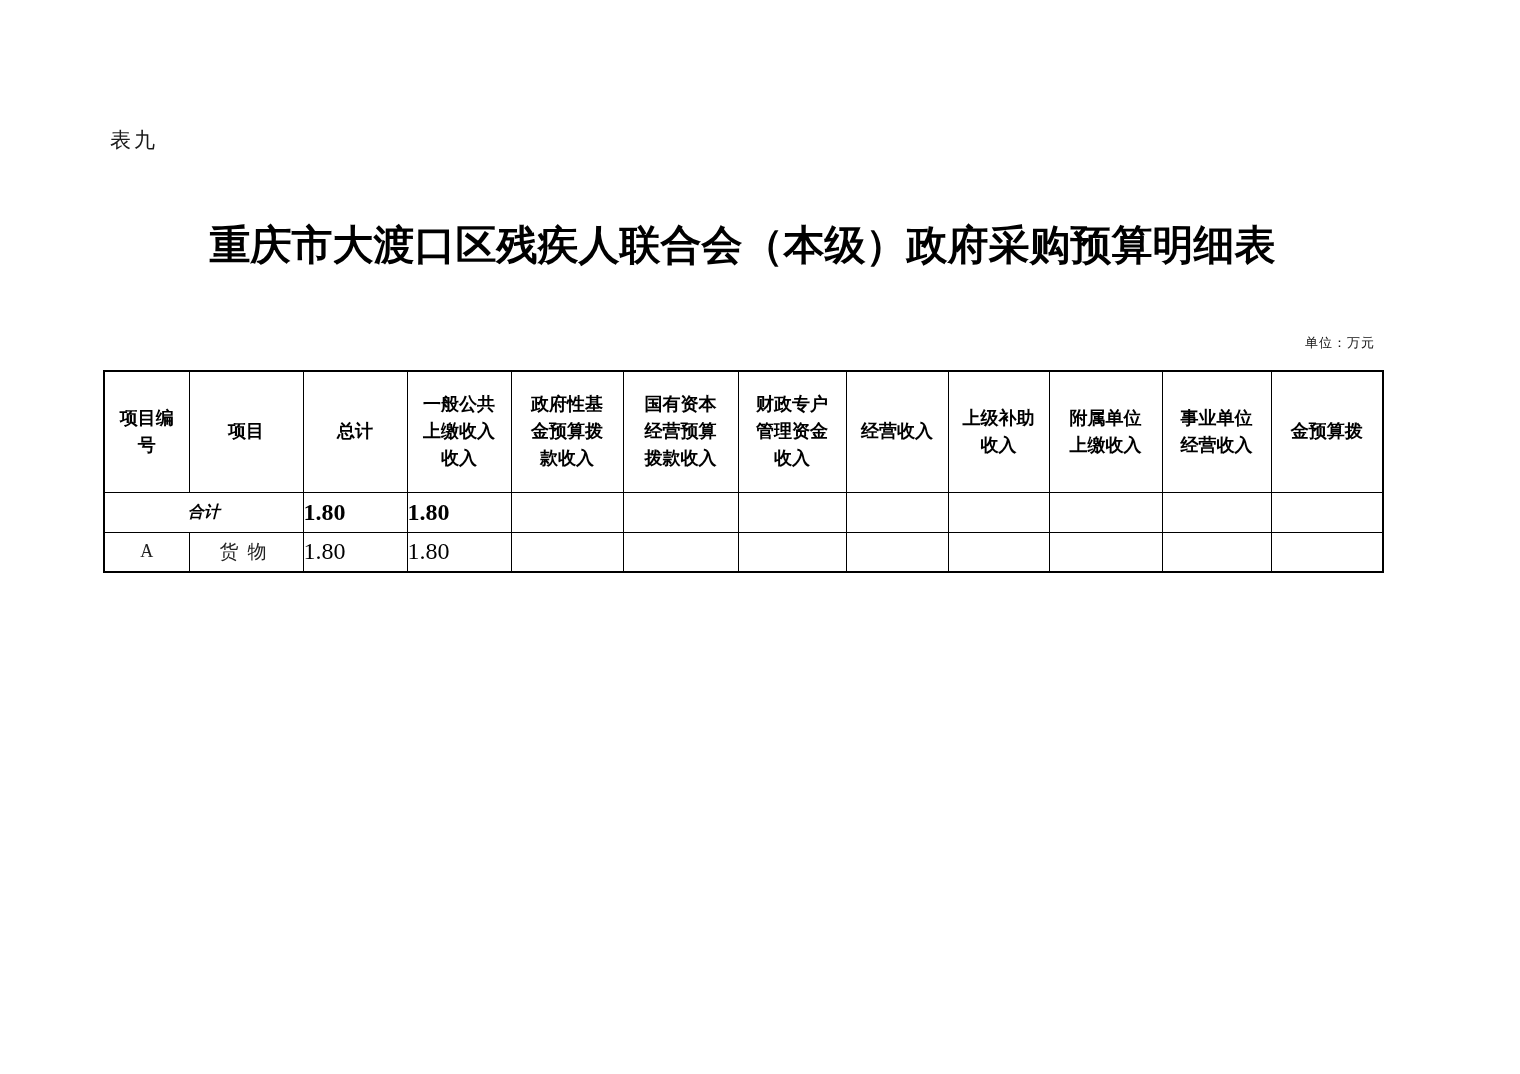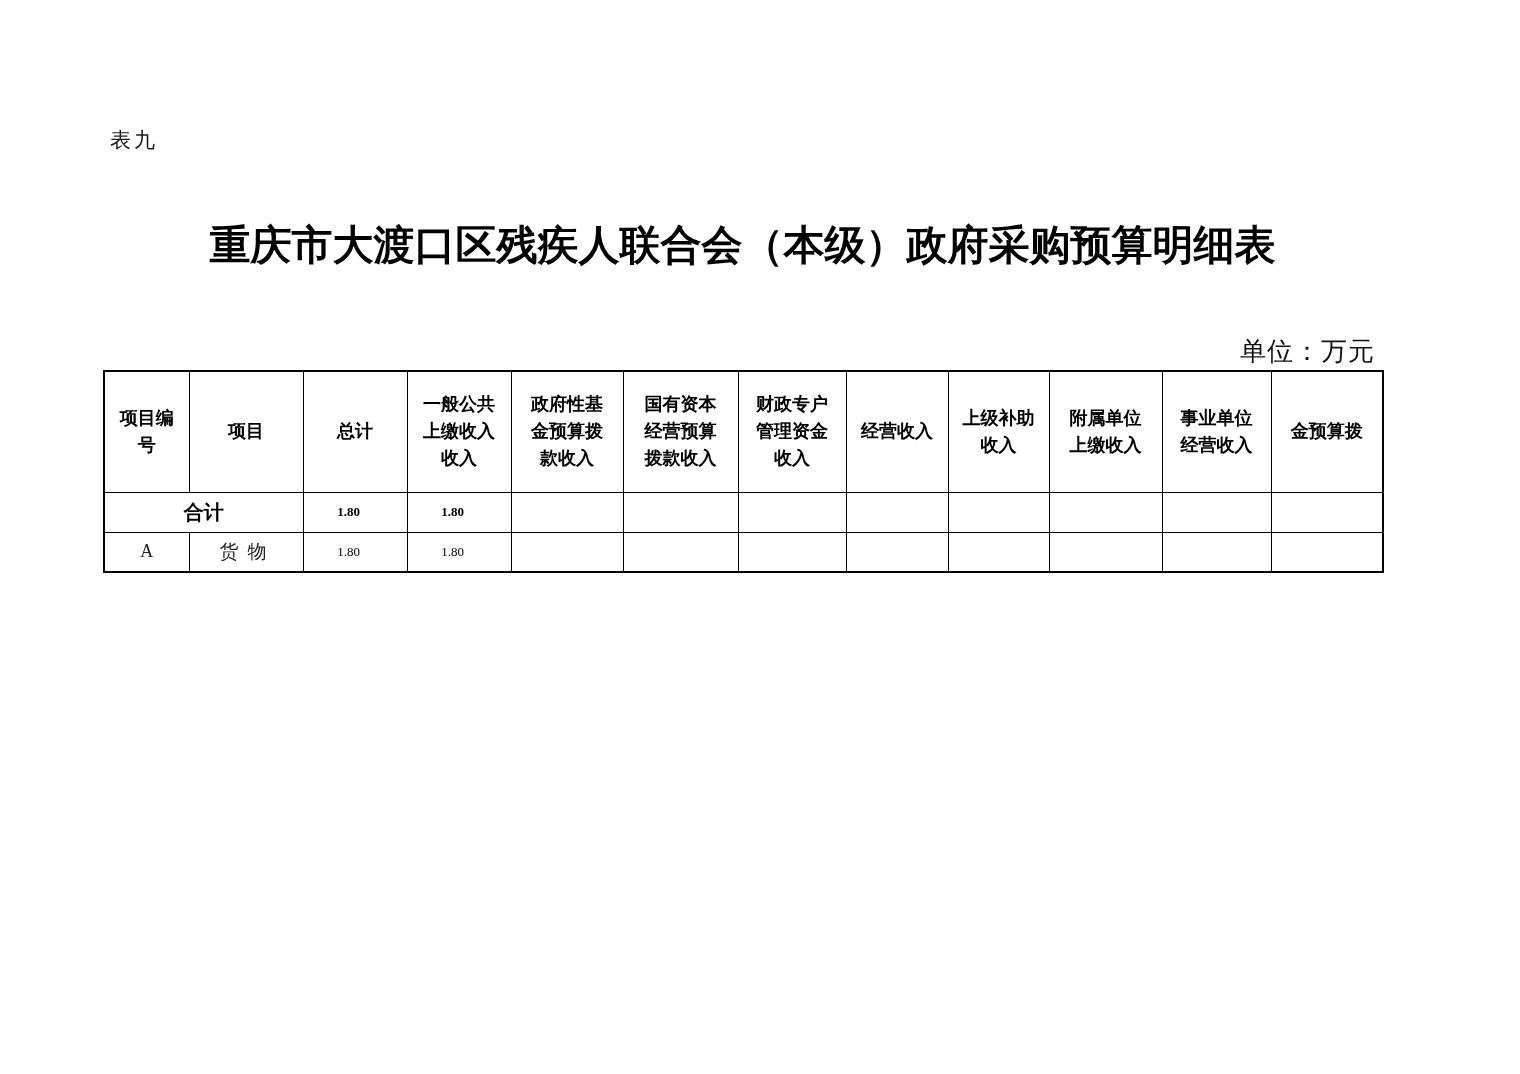--- a/index.html
+++ b/index.html
@@ -23,21 +23,21 @@
     text-align: center;
     font-family: "Liberation Serif", serif;
     font-weight: bold;
     font-size: 41px;
     color: #000;
   }
   .unit-note {
     position: absolute; left: 103px; top: 334px; width: 1272px;
     text-align: right;
     font-family: "Liberation Serif", serif;
-    font-size: 26px; color: #111;
+    font-size: 13px; color: #111;
     letter-spacing: 1px;
   }
 
   table.budget {
     position: absolute; left: 103px; top: 370px;
     width: 1279px;
     border-collapse: collapse;
     table-layout: fixed;
     border: 2px solid #000000;
   }
@@ -55,27 +55,28 @@
     white-space: pre-line;
     padding: 0 8px;
     height: 121px;
   }
   tr.summary-row { height: 40px; }
   tr.data-row    { height: 40px; }
 
   td.summary-label {
     font-family: "Liberation Sans", sans-serif;
     font-weight: bold;
-    font-size: 20px;
+    font-size: 16px;
     text-align: center;
+    font-style: italic;
   }
   td.value {
     font-family: "Liberation Serif", serif;
-    font-size: 13px;
-    text-align: center;
+    font-size: 24px;
+    text-align: left;
     padding-right: 13px;
   }
   tr.summary-row td.value { font-weight: bold; }
   td.code {
     font-family: "Liberation Serif", serif;
     font-size: 18px;
     color: #222;
     text-align: center;
   }
   td.item {

